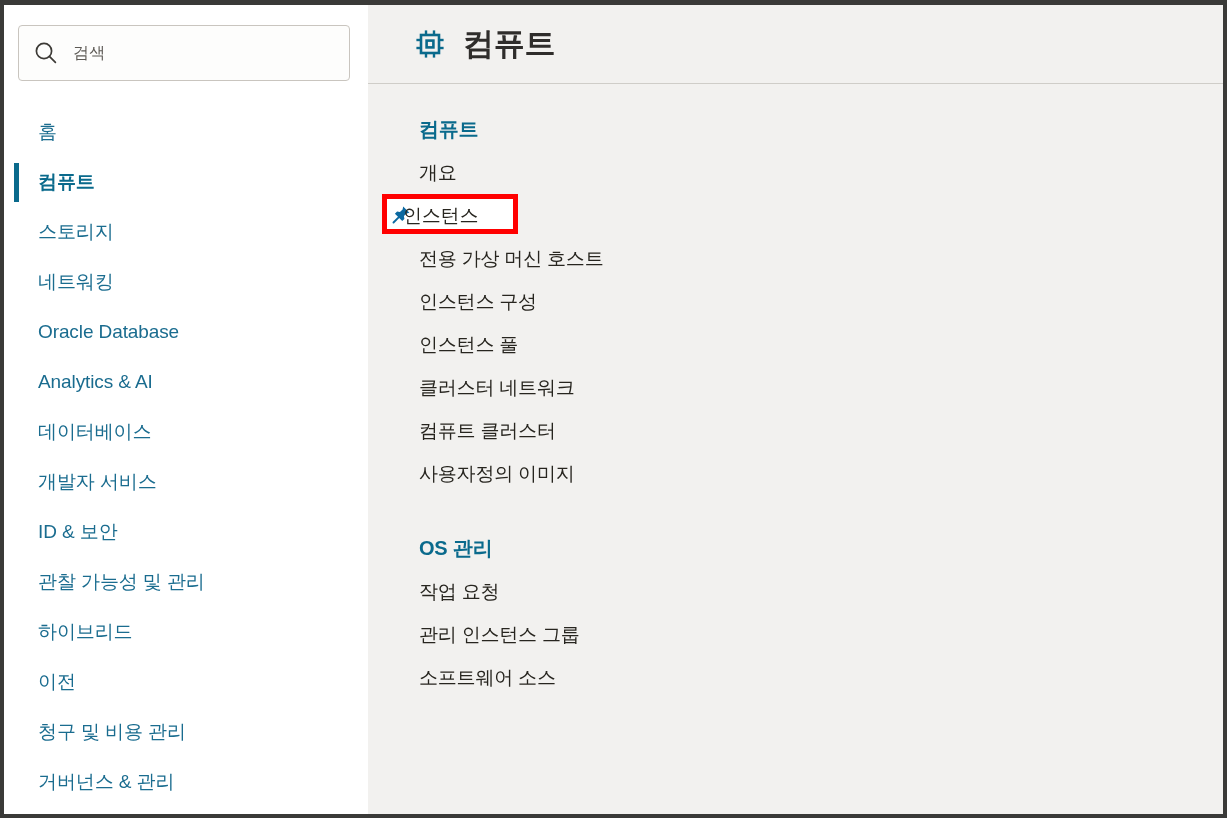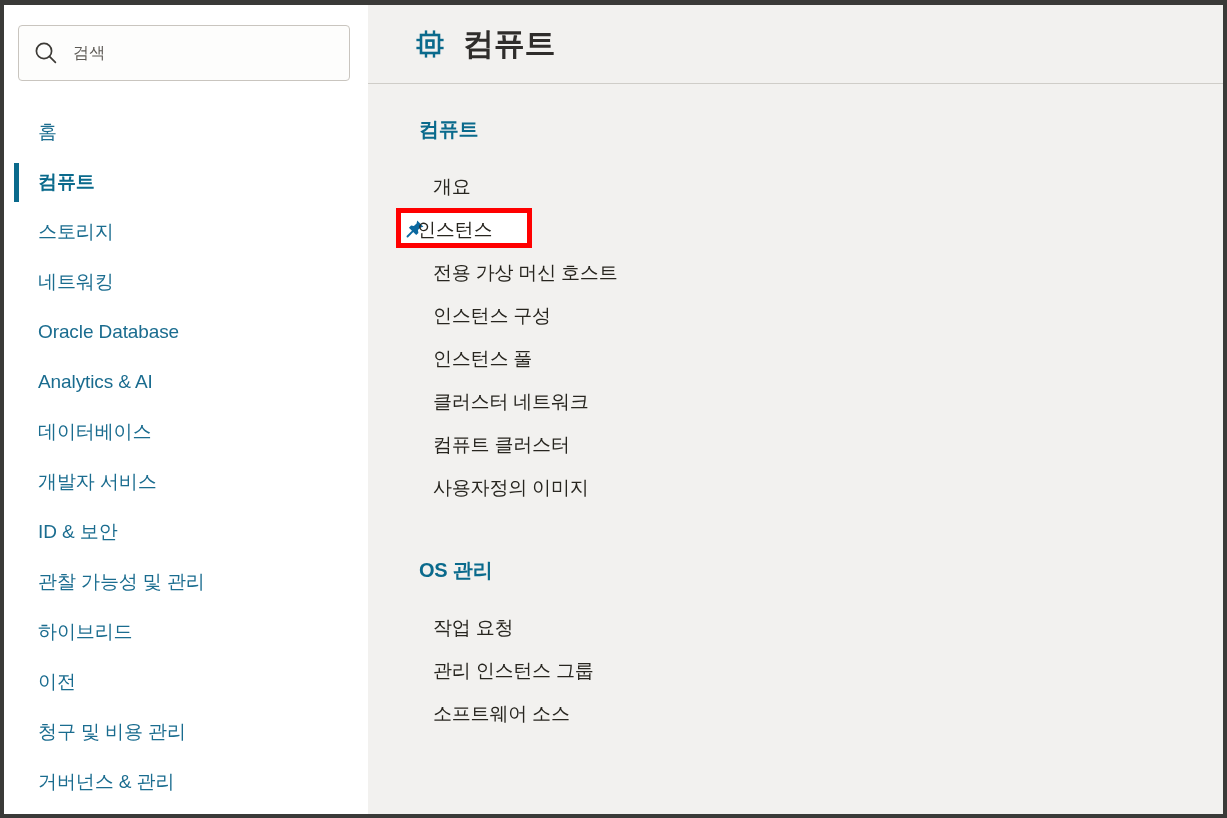--- a/index.html
+++ b/index.html
@@ -120,21 +120,21 @@
     padding: 22px 0 0 0;
   }
   .menu-section { margin-bottom: 6px; }
   .section-title {
     font-size: 20px;
     font-weight: bold;
     color: #0a6a8c;
     padding: 10px 0 8px 51px;
     letter-spacing: -0.2px;
   }
-  .menu-list { list-style: none; margin: 14px; padding: 0; }
+  .menu-list { list-style: none; margin: 0; padding: 0; }
   .menu-item {
     position: relative;
     display: flex;
     align-items: center;
     height: 43px;
     padding-left: 51px;
     font-size: 19px;
     color: #27251f;
     cursor: pointer;
     letter-spacing: -0.2px;

